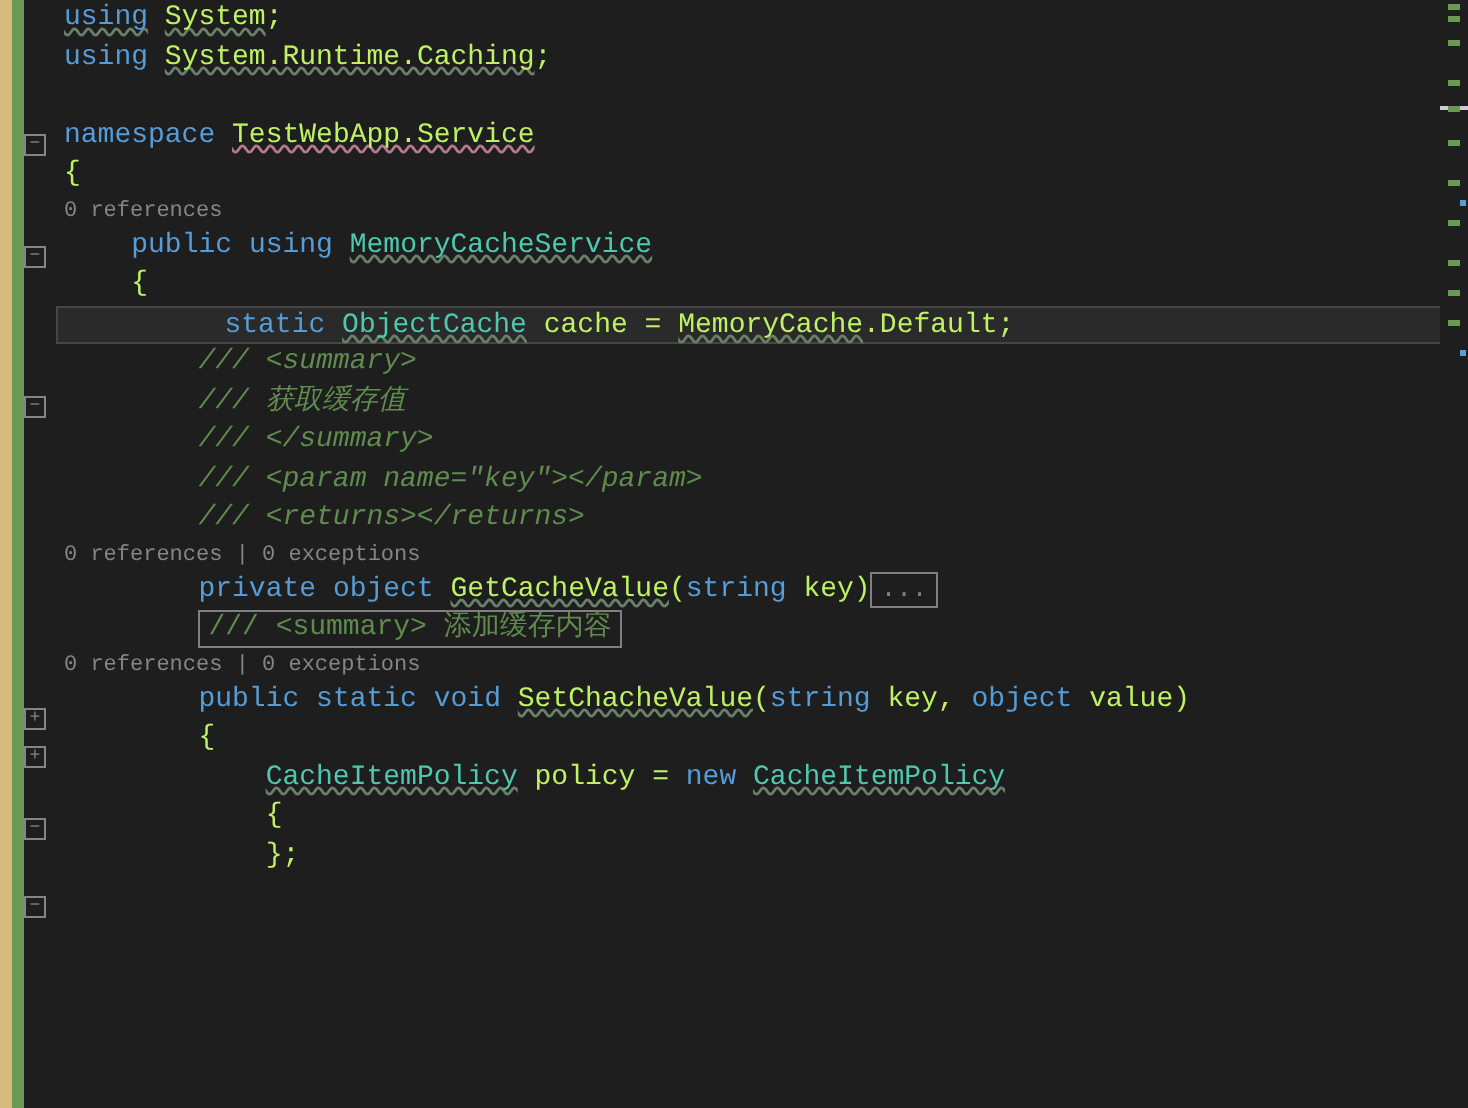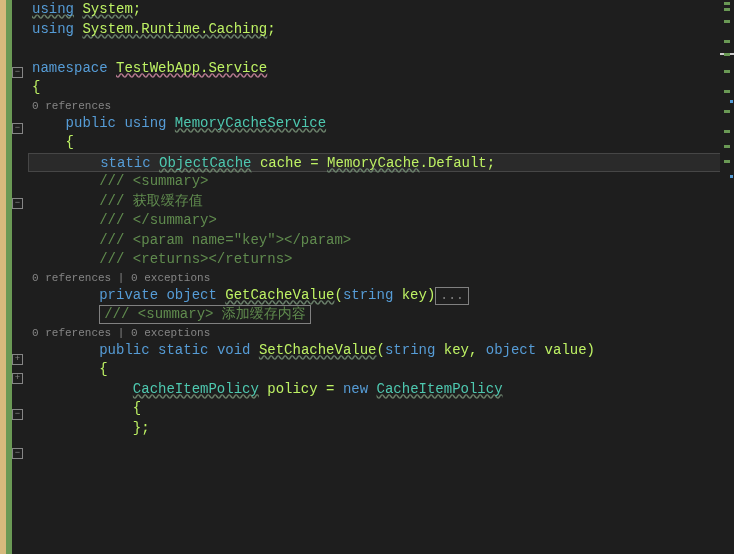--- a/index.html
+++ b/index.html
@@ -68,26 +68,26 @@
   .line {
     height: 19.5px;
     line-height: 19.5px;
     white-space: pre;
     position: relative;
   }
   .line.current {
     background: #2a2a2a;
     border: 1px solid #464646;
     margin-left: -4px;
-    padding-left: 4px;
+    padding-left: 16px;
     margin-right: 0;
   }
   .kw { color: #569cd6; }
   .type { color: #4ec9b0; }
-  .comment { color: #608b4e; }
+  .comment { color: #608b4e; font-style: italic; }
   .num { color: #b5cea8; }
   .ident { color: #bef264; }
   .codelens {
     font-size: 11px;
     color: #858585;
     height: 16px;
     line-height: 16px;
     padding-left: 0;
   }
   .squiggle {

